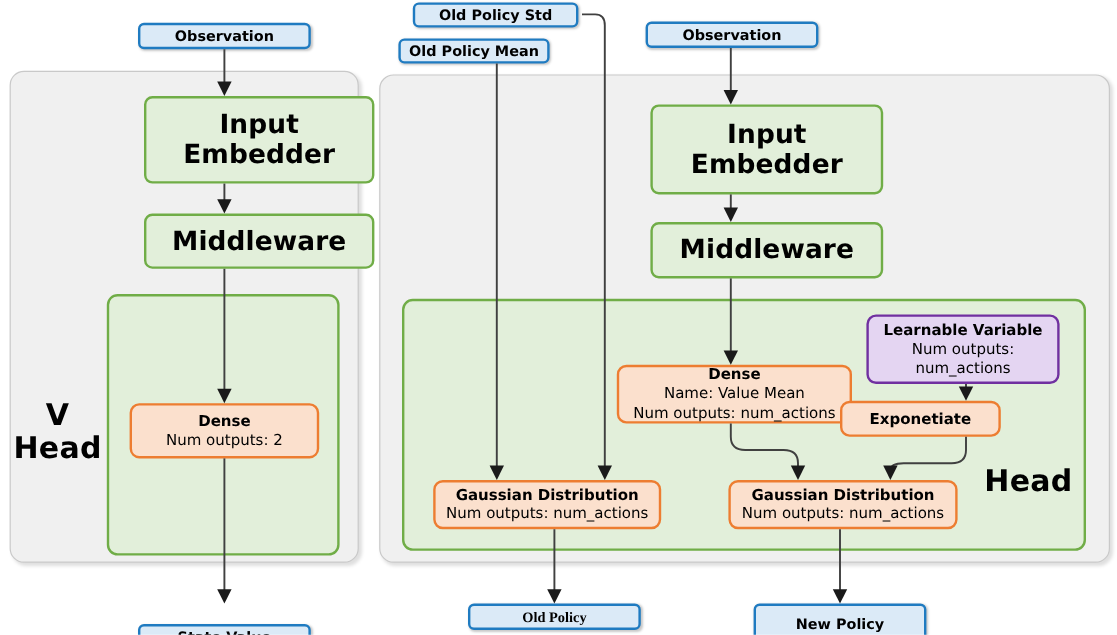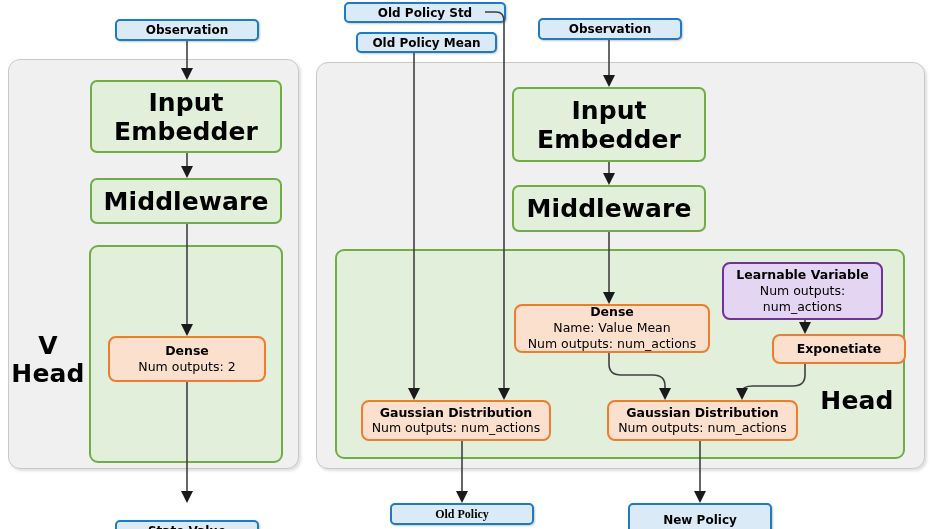--- a/index.html
+++ b/index.html
@@ -23,21 +23,21 @@
     line-height:1.12;letter-spacing:.2px;
   }
 
   
   .node{
     border-radius:7px;display:flex;flex-direction:column;
     align-items:center;justify-content:center;text-align:center;color:#000;
   }
   .node-green{
     background:#e2efda;border:2px solid #70ad47;
-    font-weight:bold;font-size:25px;letter-spacing:.1px;
+    font-weight:bold;font-size:22px;letter-spacing:.1px;margin-left:30px;
   }
   .node-orange{
     background:#fbe0cd;border:2px solid #ed7d31;
     border-radius:8px;font-size:12px;
   }
   .node-purple{
     background:#e4d5f2;border:2px solid #7030a0;
     border-radius:8px;font-size:12px;
   }
   .node-title{font-weight:bold;font-size:12.5px;line-height:1.25;}
@@ -75,25 +75,25 @@
   </div>
 
   <div class="abs headcap" style="left:816px;top:387px;width:82px;">
     <div>Head</div>
   </div>
 
   <div class="abs pill" style="left:115px;top:19px;width:144px;height:22px;">
     <span>Observation</span>
   </div>
 
-  <div class="abs pill" style="left:344px;top:2px;width:162px;height:21px;">
+  <div class="abs pill" style="left:344px;top:2px;width:138px;height:21px;">
     <span>Old Policy Std</span>
   </div>
 
-  <div class="abs pill" style="left:356px;top:32px;width:141px;height:21px;">
+  <div class="abs pill" style="left:332px;top:32px;width:126px;height:21px;">
     <span>Old Policy Mean</span>
   </div>
 
   <div class="abs pill" style="left:538px;top:18px;width:144px;height:22px;">
     <span>Observation</span>
   </div>
 
   <div class="abs node node-green" style="left:90px;top:80px;width:192px;height:73px;">
     <span>Input Embedder</span>
   </div>
@@ -119,21 +119,21 @@
     <span class="node-title">Dense</span>
     <span class="node-sub">Name: Value Mean</span>
     <span class="node-sub">Num outputs: num_actions</span>
   </div>
 
   <div class="abs node node-purple" style="left:722px;top:262px;width:161px;height:58px;">
     <span class="node-title">Learnable Variable</span>
     <span class="node-sub">Num outputs: num_actions</span>
   </div>
 
-  <div class="abs node node-orange" style="left:772px;top:334px;width:134px;height:30px;">
+  <div class="abs node node-orange" style="left:700px;top:334px;width:134px;height:30px;">
     <span class="node-title">Exponetiate</span>
   </div>
 
   <div class="abs node node-orange" style="left:361px;top:400px;width:190px;height:41px;">
     <span class="node-title">Gaussian Distribution</span>
     <span class="node-sub">Num outputs: num_actions</span>
   </div>
 
   <div class="abs node node-orange" style="left:607px;top:400px;width:191px;height:41px;">
     <span class="node-title">Gaussian Distribution</span>

